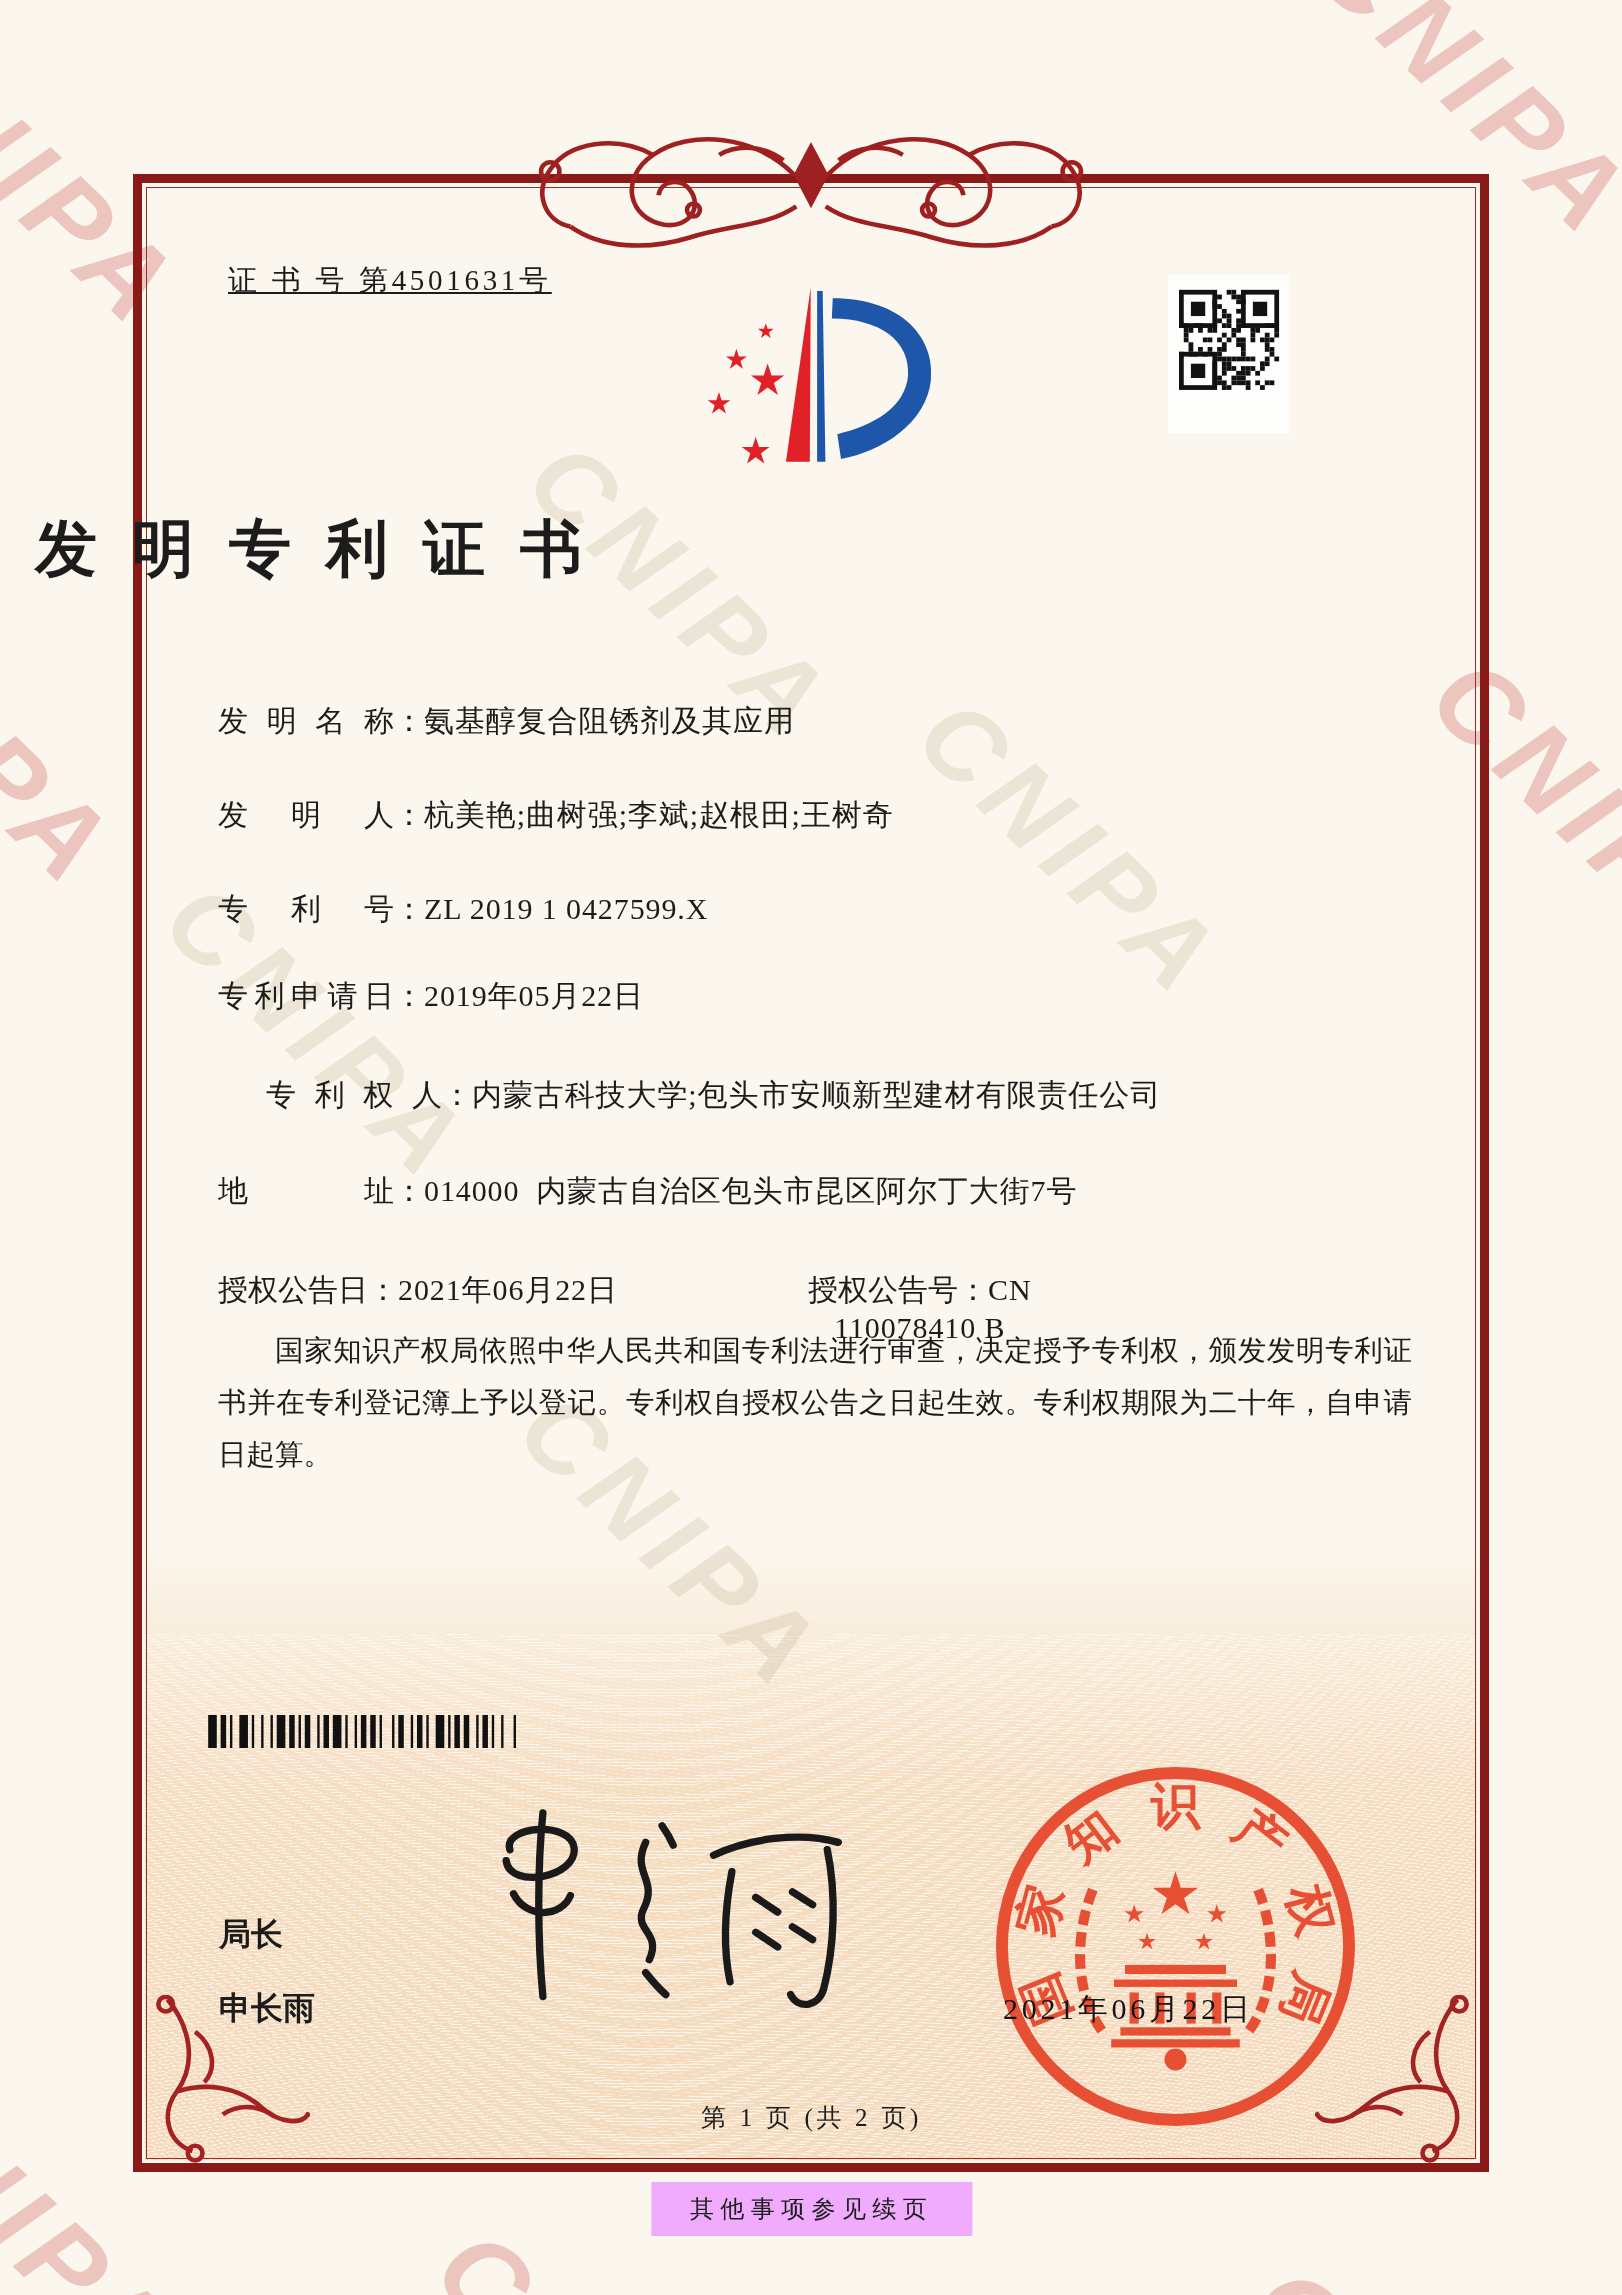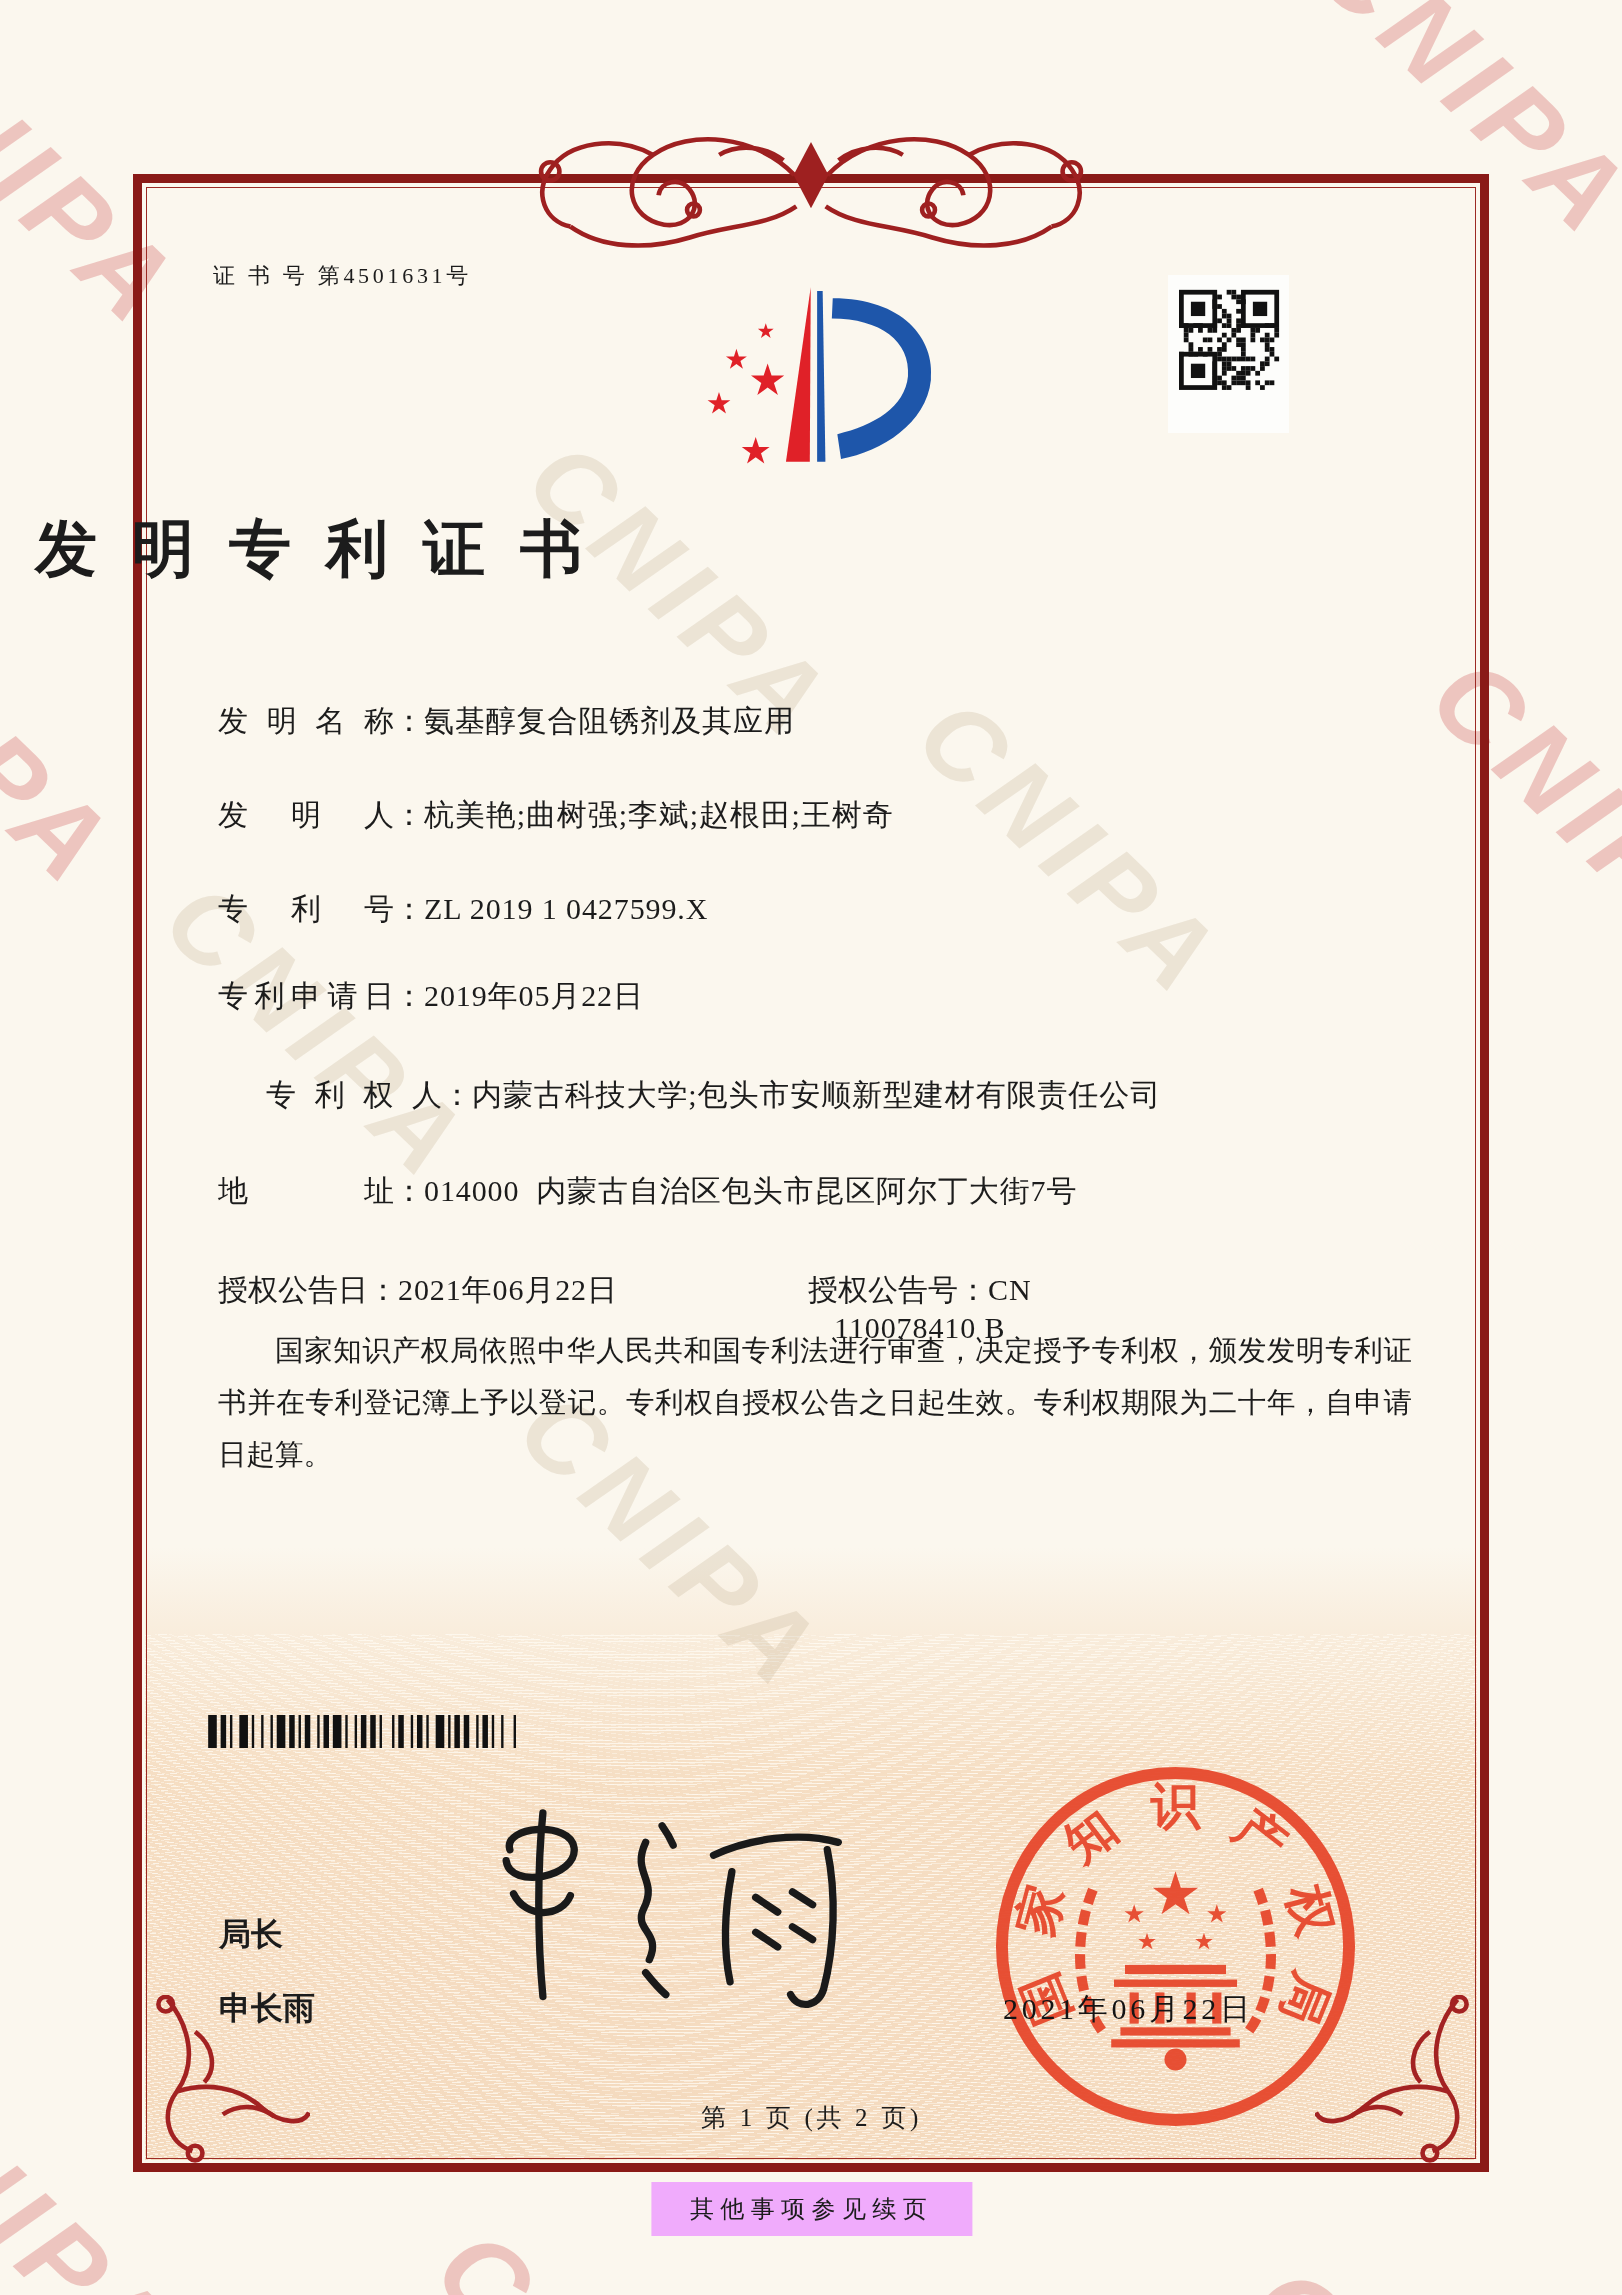--- a/index.html
+++ b/index.html
@@ -17,21 +17,21 @@
   .frame-inner{position:absolute;left:3.7px;top:3.7px;right:3.7px;bottom:3.7px;border:1.8px solid #9c2a24;}
   
   .waves{position:absolute;left:145px;top:1547px;width:1332px;height:613px;z-index:2;
          background:linear-gradient(180deg,rgba(246,225,200,0) 0%,rgba(246,224,198,0.5) 16%,
                     rgba(245,219,190,0.9) 38%,#f5dcc1 70%,#f4dabe 100%);}
   .waves::after{content:"";position:absolute;left:0;right:0;top:87px;bottom:0;
          background:
            repeating-radial-gradient(1561px 496px at 38% 150%,rgba(255,251,243,0) 0 8.3px,rgba(255,251,243,0.75) 8.3px 10px),
            repeating-radial-gradient(1561px 514px at 72% -48%,rgba(255,251,243,0) 0 9.2px,rgba(255,250,241,0.45) 9.2px 11px);}
   
-  .certno{position:absolute;left:213px;top:261px;font-size:22px;letter-spacing:3.7px;z-index:5;}
+  .certno{position:absolute;left:228px;top:261px;font-size:29px;letter-spacing:3.7px;z-index:5;text-decoration:underline;}
   .logo{position:absolute;left:684px;top:269px;z-index:5;}
   .qrbox{position:absolute;left:1168px;top:275px;width:121px;height:158px;background:#fdfdfb;z-index:5;}
   .title{position:absolute;left:0;right:0;top:507px;text-align:left;font-size:62px;font-weight:bold;
          letter-spacing:35px;text-indent:35px;z-index:5;}
   
   .field{position:absolute;left:218px;font-size:30px;z-index:5;white-space:nowrap;}
   .flabel{display:inline-block;width:176px;text-align:justify;text-align-last:justify;vertical-align:bottom;}
   .fcolon{display:inline-block;}
   .fvalue{white-space:pre-wrap;letter-spacing:0.9px;}
   .grant2{position:absolute;left:590px;top:0;}

